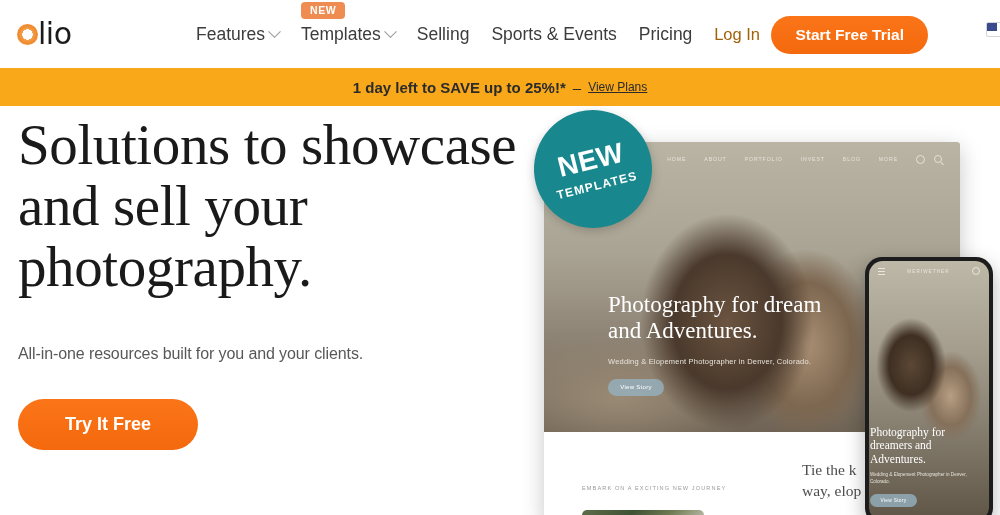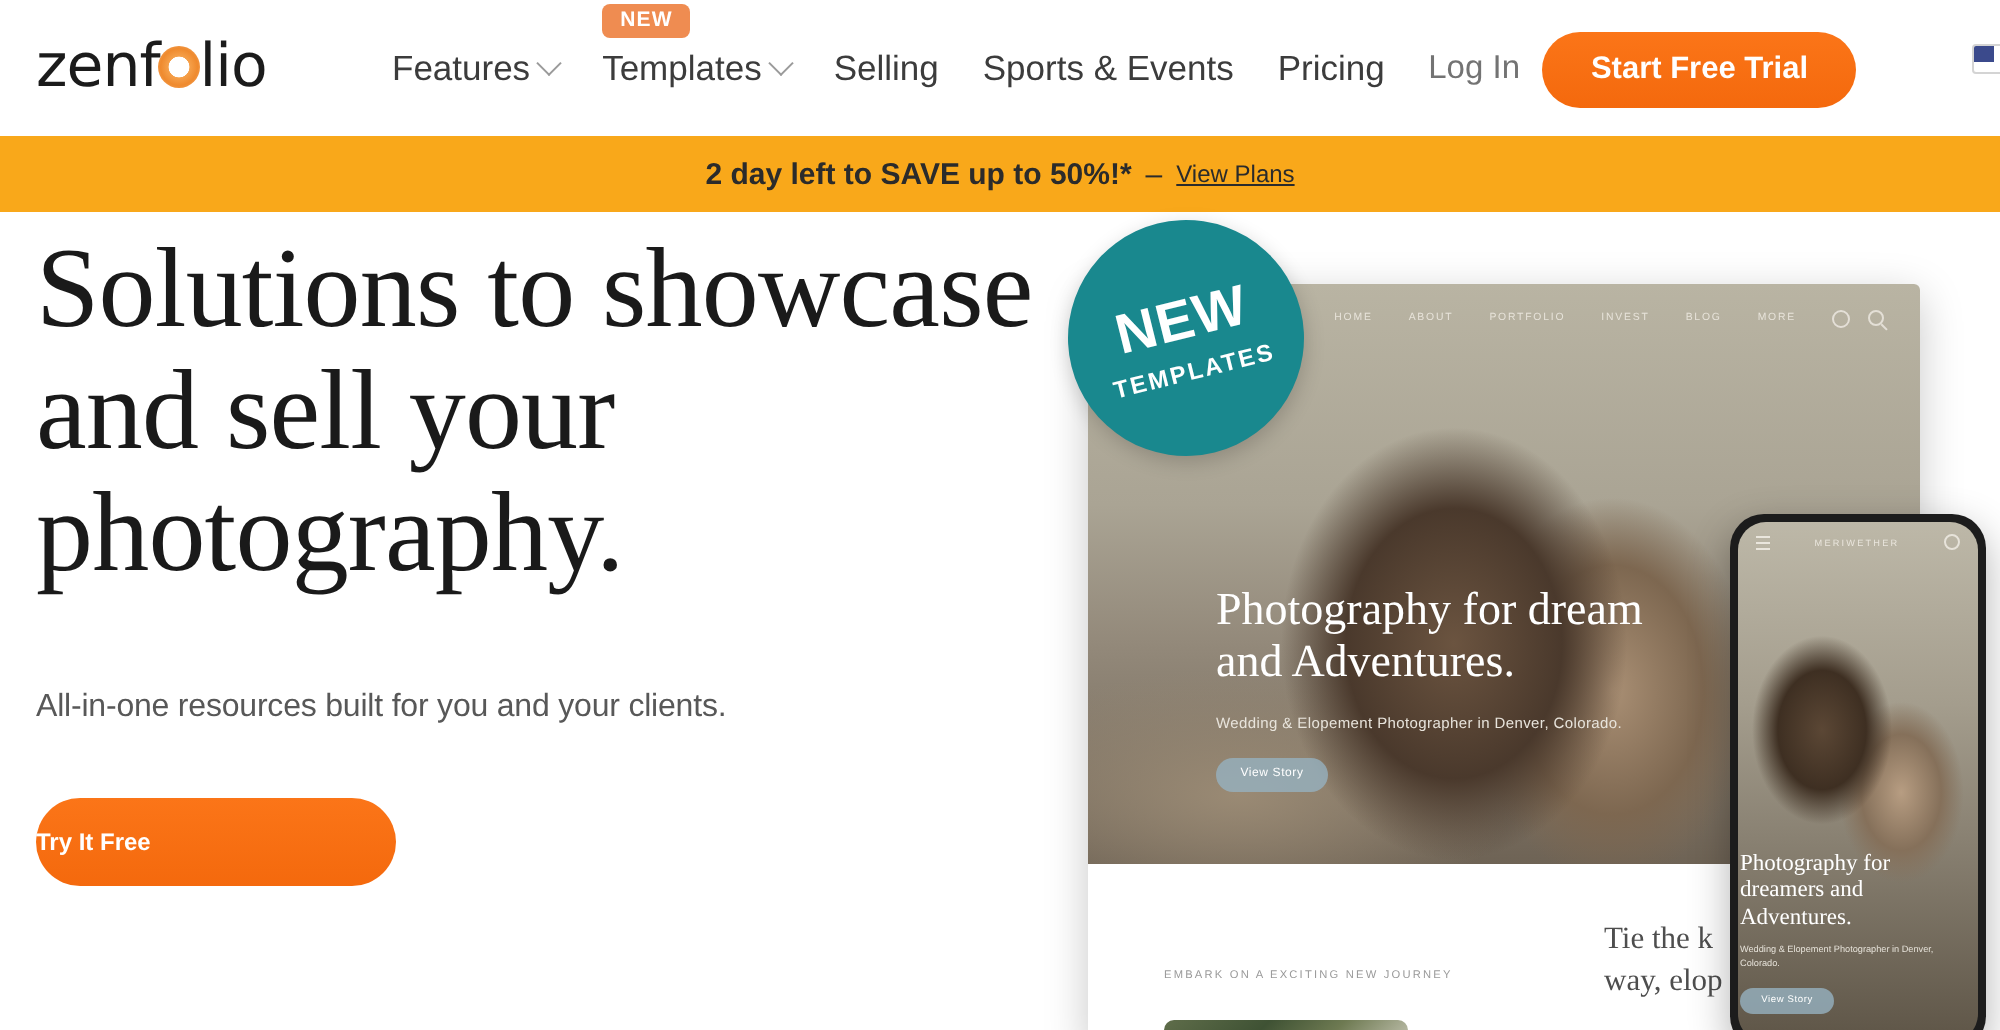--- a/index.html
+++ b/index.html
@@ -56,21 +56,21 @@
     font-size: 10.5px; font-weight: bold; letter-spacing: 0.6px;
     padding: 3px 9px 4px; border-radius: 4px;
     line-height: 1;
   }
 
   .header-right {
     position: absolute; right: 0; top: 0; height: 68px;
     display: flex; align-items: center;
   }
   .login {
-    font-size: 16.5px; color: #737373; cursor: pointer;
+    font-size: 16.5px; color: #a16207; cursor: pointer;
     position: absolute; right: 240px; top: 25px; white-space: nowrap;
   }
   .cta-trial {
     position: absolute; right: 72px; top: 16px;
     background: linear-gradient(180deg,#fb7518 0%,#f4690d 100%);
     color: #fff; font-size: 15.5px; font-weight: bold;
     padding: 10px 24px; border: none; border-radius: 22px;
     cursor: pointer; white-space: nowrap;
   }
   .flag-icon {
@@ -103,22 +103,22 @@
     font-family: "Liberation Serif", "DejaVu Serif", serif;
     font-size: 57px; line-height: 1.07; color: #1a1a1a;
     font-weight: 400; letter-spacing: -0.4px;
   }
   .hero-sub {
     margin-top: 48px; font-size: 16px; color: #585858; letter-spacing: -0.1px;
   }
   .cta-try {
     margin-top: 36px;
     background: linear-gradient(180deg,#fb7518 0%,#f4690d 100%);
-    color: #fff; font-size: 12px; font-weight: bold;
-    padding: 15px 0; width: 180px; text-align: left;
+    color: #fff; font-size: 18px; font-weight: bold;
+    padding: 15px 0; width: 180px; text-align: center;
     border: none; border-radius: 30px; cursor: pointer;
     display: block;
   }
 
   
   .mock-wrap { position: absolute; left: 520px; top: 110px; width: 480px; height: 405px; }
 
   
   .desktop {
     position: absolute; left: 24px; top: 32px;
@@ -234,21 +234,20 @@
   }
   .tb-new { font-size: 28px; font-weight: bold; color: #ffffff; letter-spacing: 0.5px; line-height: 1; }
   .tb-sub { font-size: 12px; font-weight: bold; color: #ffffff; letter-spacing: 1.2px; margin-top: 5px; }
 </style>
 </head>
 <body>
 
 <div class="header">
 
   <div class="logo">
-    <span>zenf</span>
     <span class="logo-o-wrap">
       <span class="logo-ring"></span>
     </span>
     <span>lio</span>
   </div>
 
   <nav class="nav">
     <div class="nav-item">
       <span>Features</span>
       <i class="chev"></i>
@@ -273,21 +272,21 @@
     <span class="login">Log In</span>
     <button class="cta-trial">Start Free Trial</button>
     <span class="flag-icon">
       <span class="flag-stripes"></span>
       <span class="flag-canton"></span>
     </span>
   </div>
 </div>
 
 <div class="banner">
-  <span class="banner-text">2 day left to SAVE up to 50%!*</span>
+  <span class="banner-text">1 day left to SAVE up to 25%!*</span>
   <span class="banner-dash">–</span>
   <span class="banner-link">View Plans</span>
 </div>
 
 <div class="hero-left">
   <h1 class="hero-title">Solutions to showcase and sell your photography.</h1>
   <p class="hero-sub">All-in-one resources built for you and your clients.</p>
   <button class="cta-try">Try It Free</button>
 </div>
 

